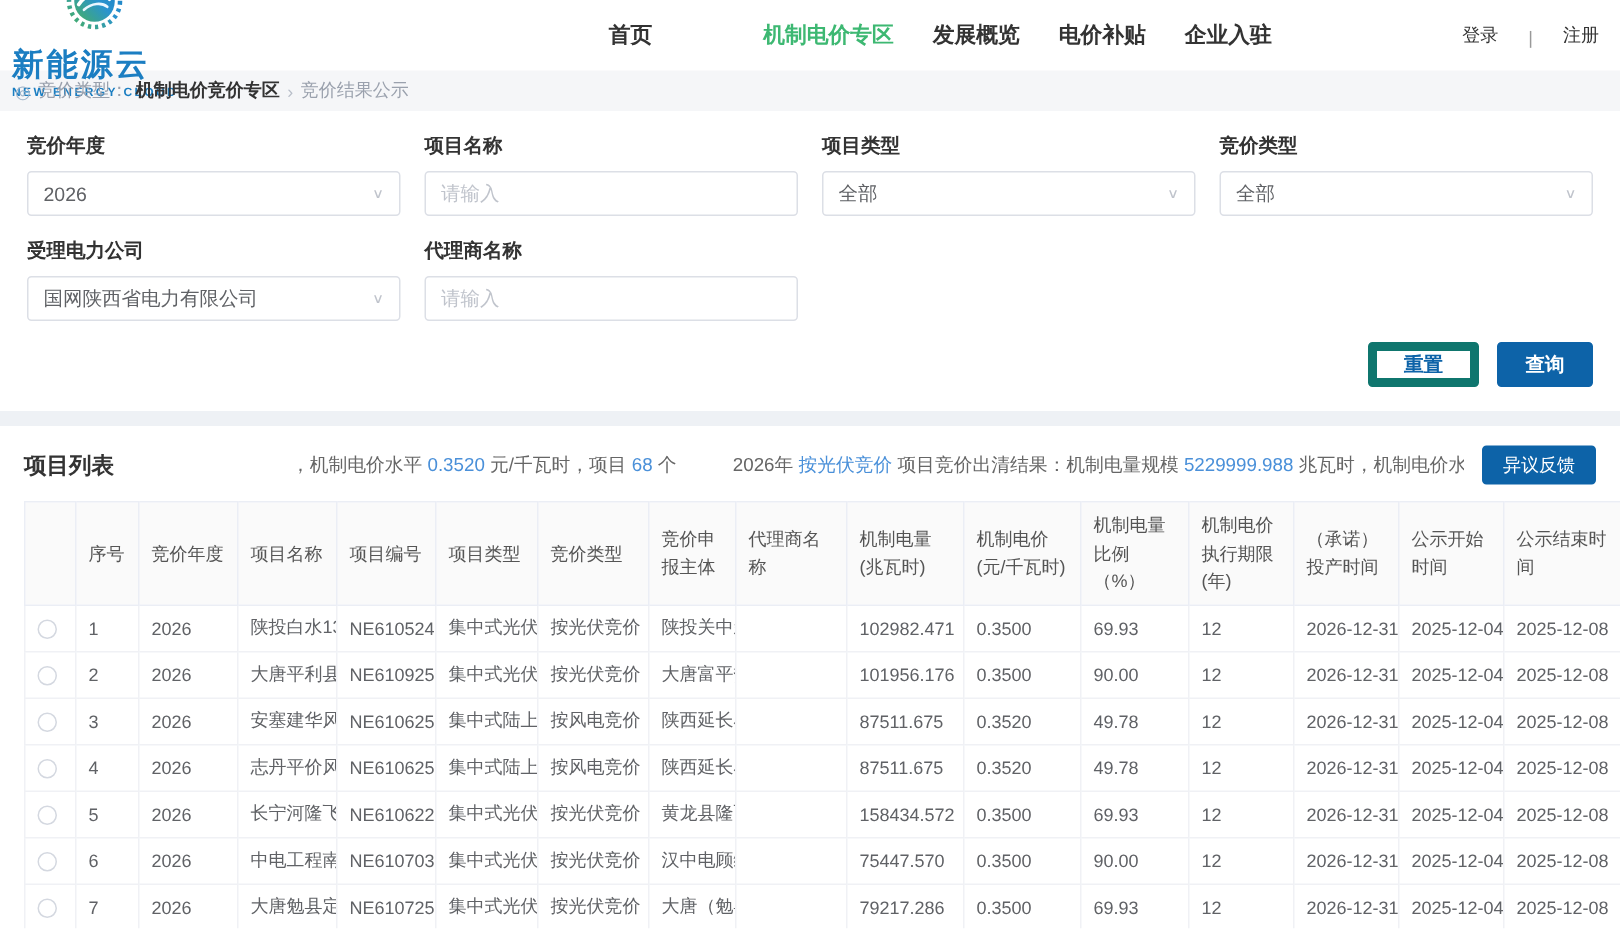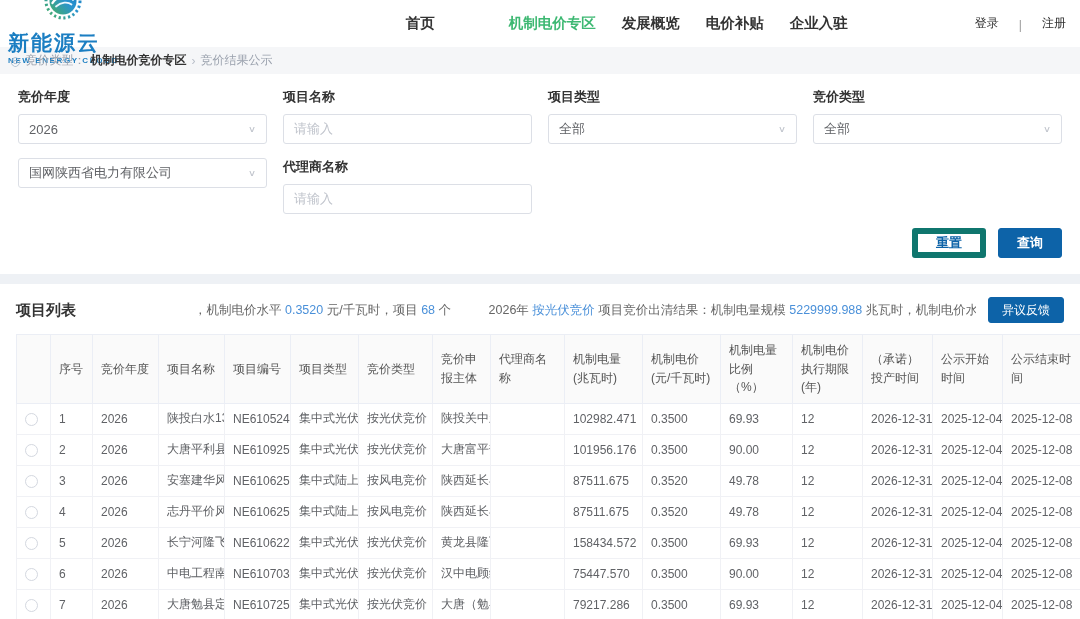--- a/index.html
+++ b/index.html
@@ -127,20 +127,21 @@
         </div>
       </div>
       <div>
         <span class="field-label">竞价类型</span>
         <div class="control">
           <span>全部</span>
           <span class="chevron">∨</span>
         </div>
       </div>
       <div>
+        <span class="field-label">受理电力公司</span>
         <div class="control">
           <span>国网陕西省电力有限公司</span>
           <span class="chevron">∨</span>
         </div>
       </div>
       <div>
         <span class="field-label">代理商名称</span>
         <div class="control">
           <span class="placeholder">请输入</span>
         </div>

